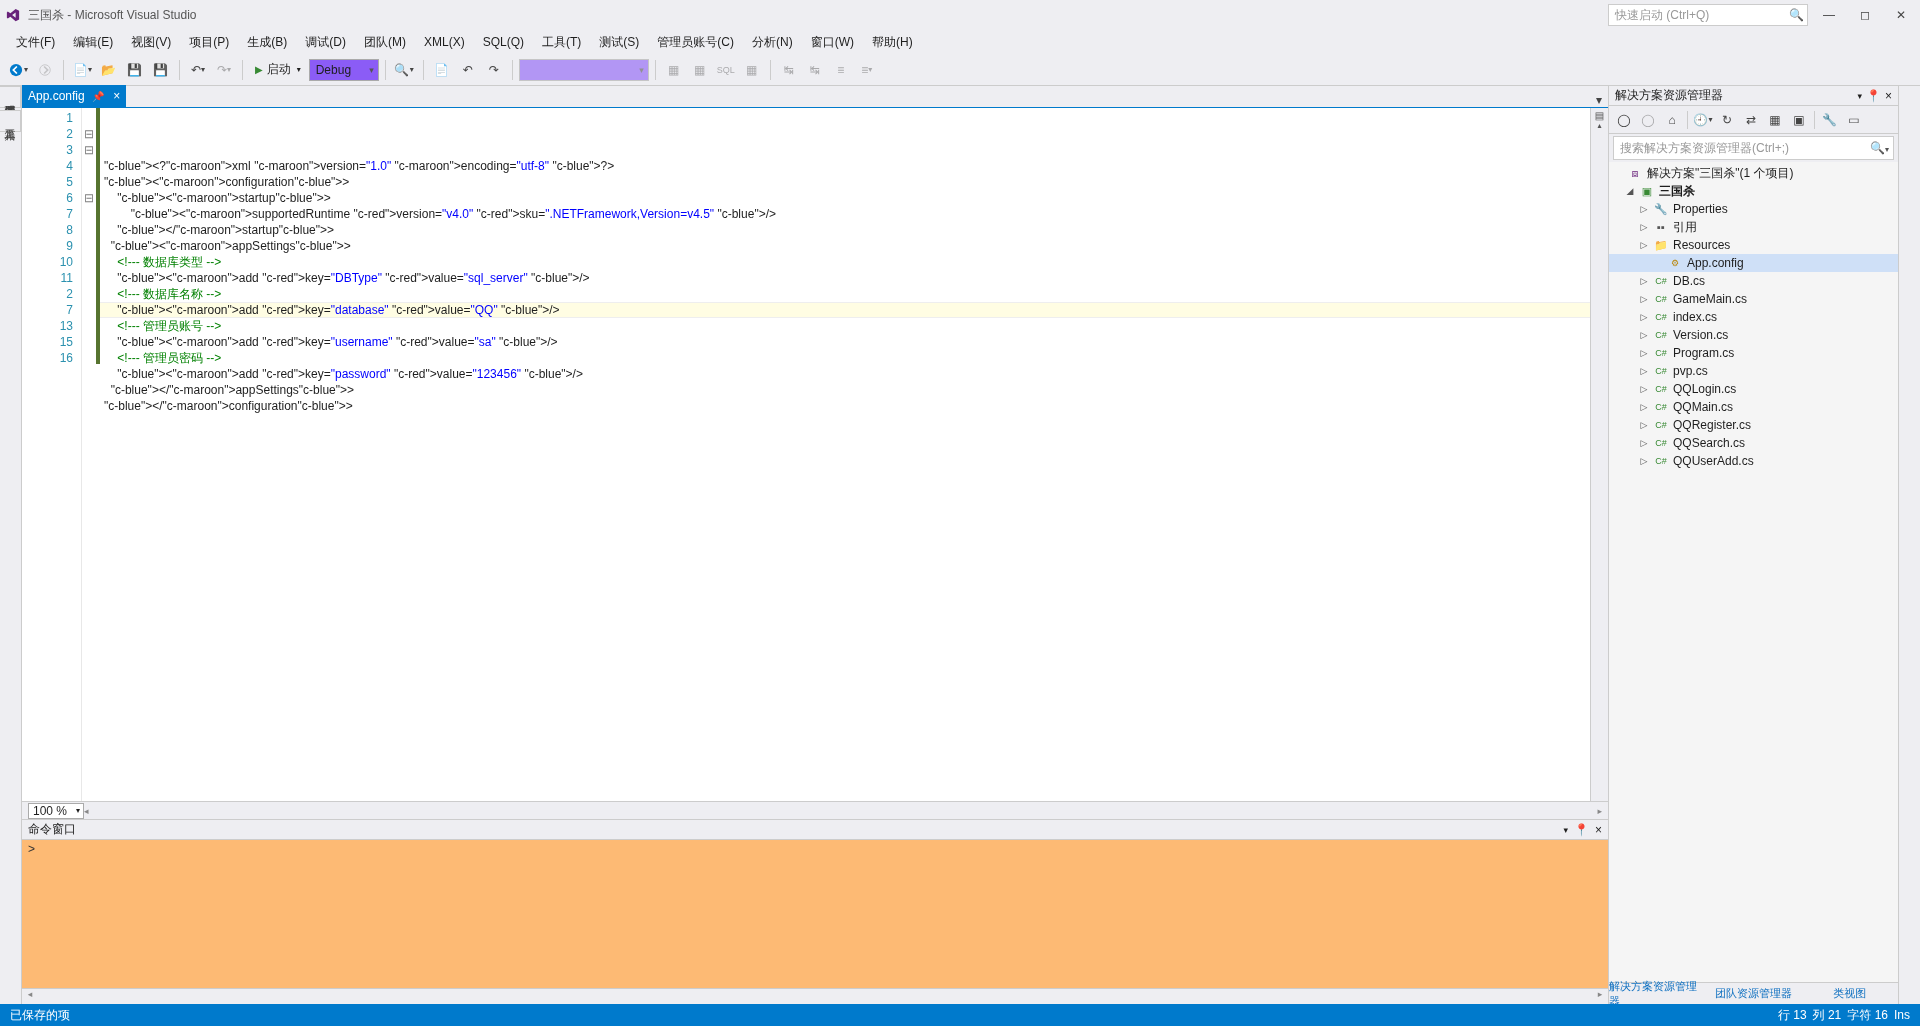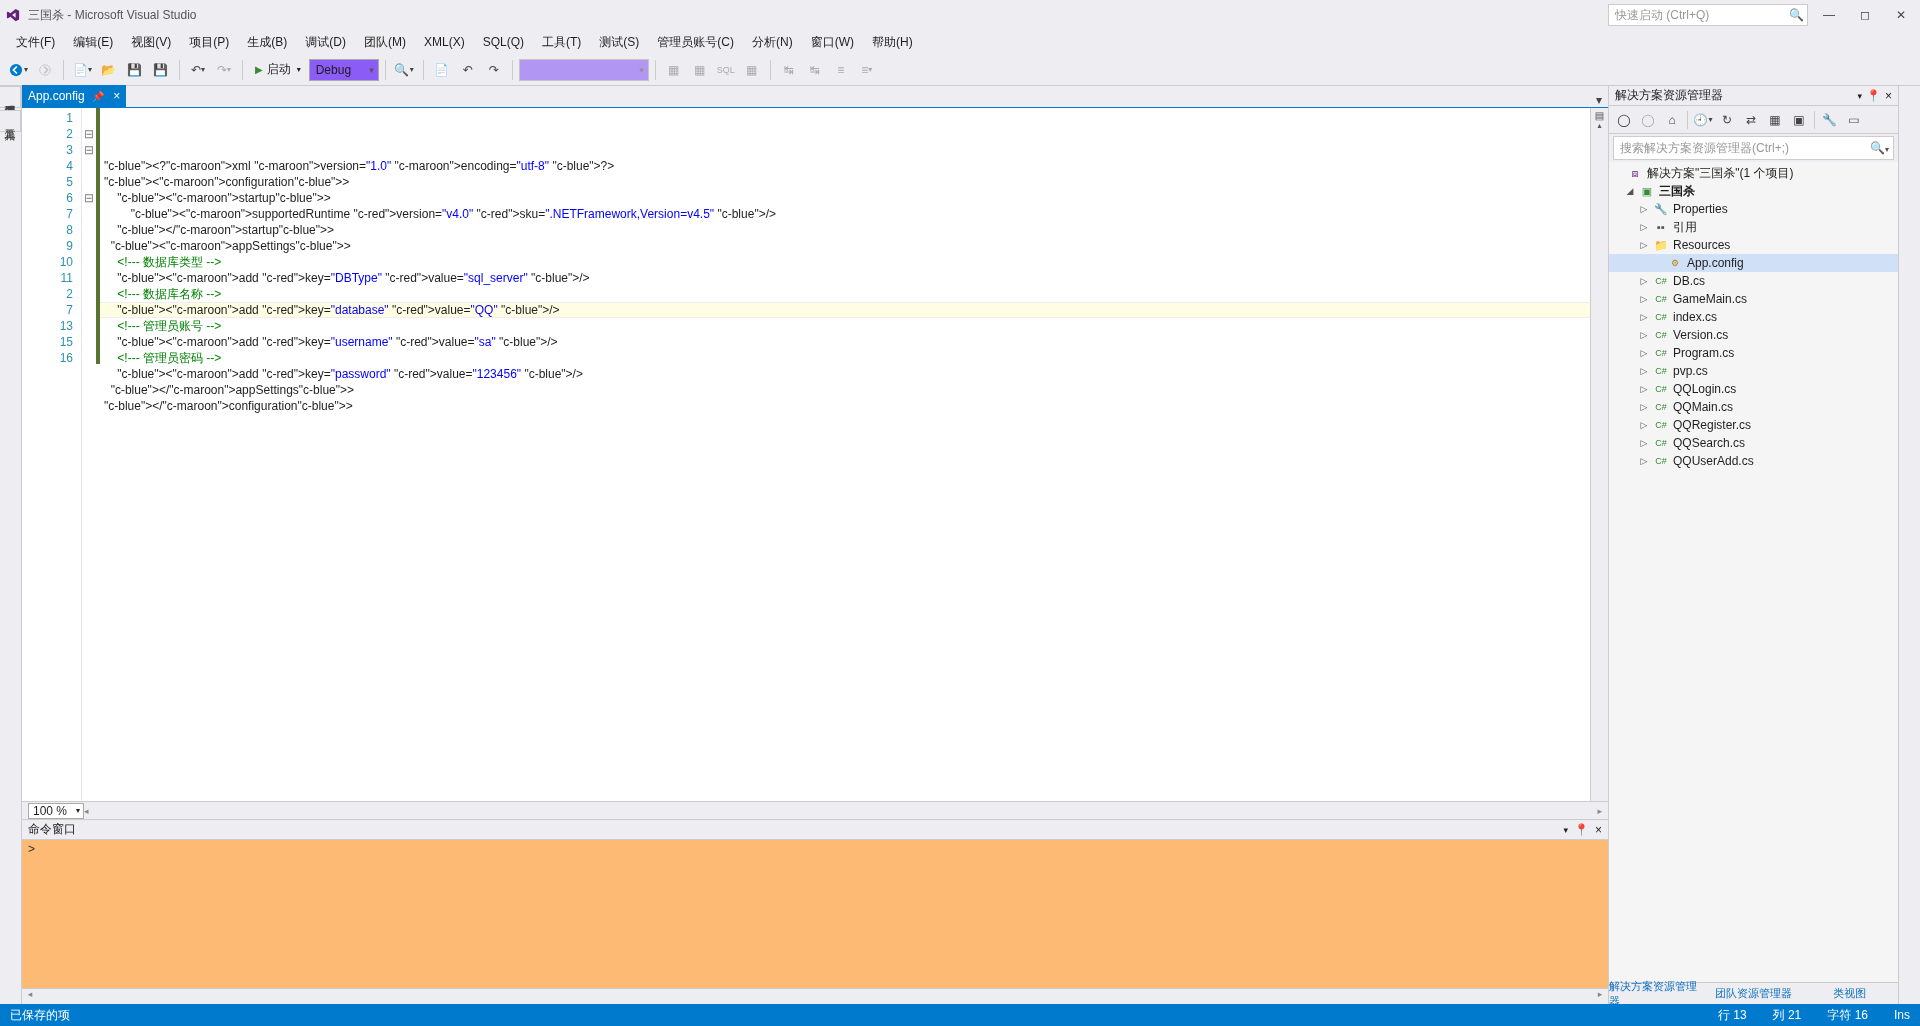--- a/index.html
+++ b/index.html
@@ -82,21 +82,21 @@
 .tree-icon { width: 16px; text-align: center; font-size: 11px; }
 .indent-1 { padding-left: 16px; }
 .indent-2 { padding-left: 30px; }
 .panel-tabs { height: 22px; display: flex; border-top: 1px solid #ccc; }
 .panel-tab { flex: 1; display: flex; align-items: center; justify-content: center; font-size: 11px; cursor: pointer; color: #0e70c0; }
 
 
 .right-strip { width: 22px; background: #eeeef2; border-left: 1px solid #ccc; }
 
 
-.status-bar { height: 22px; background: #007acc; color: #fff; display: flex; align-items: center; padding: 0 10px; gap: 26px; font-size: 12px; }
+.status-bar { height: 22px; background: #007acc; color: #fff; display: flex; align-items: center; padding: 0 10px; gap: 6px; font-size: 12px; }
 .status-spacer { flex: 1; }
 
 
 svg.ico { width: 14px; height: 14px; }
 .ci-cs { color: #388a34; }
 .ci-cfg { color: #b8860b; }
 .ci-sln { color: #68217a; }
 .ci-prj { color: #388a34; }
 .ci-ref { color: #555; }
 .ci-fold { color: #dcb67a; }

